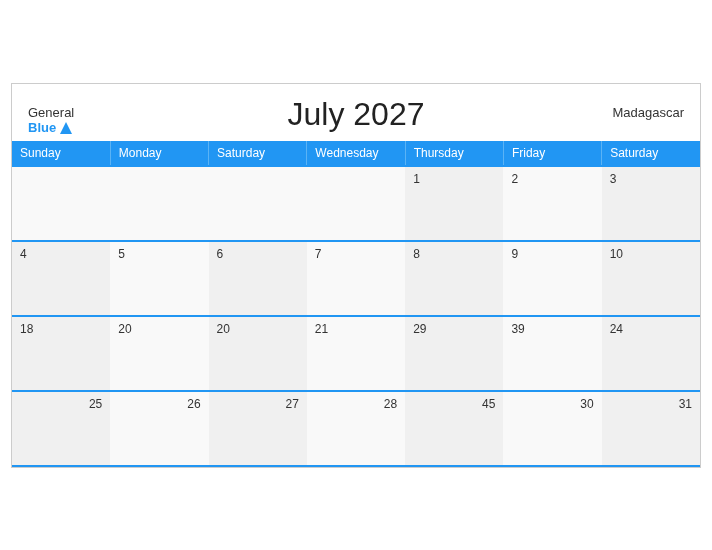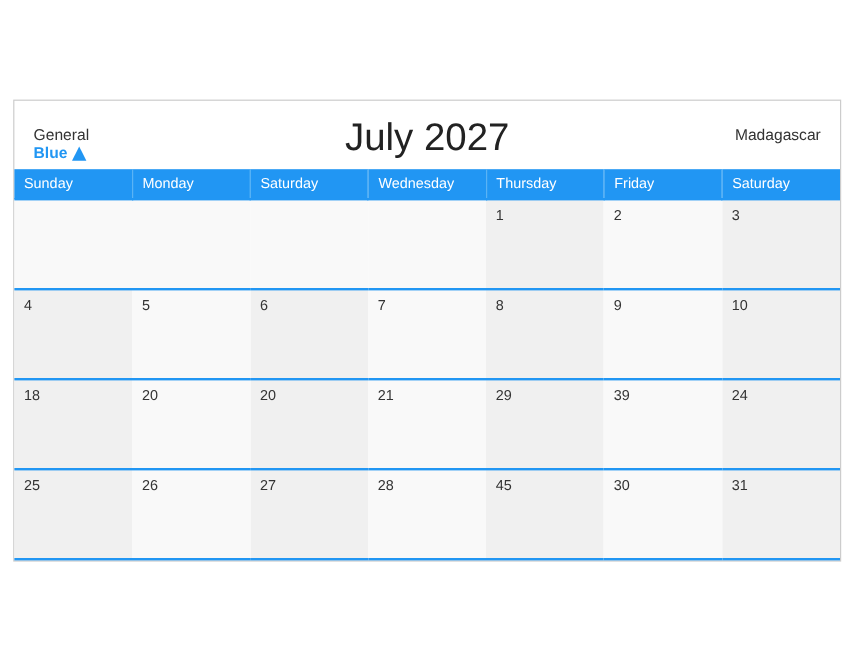--- a/index.html
+++ b/index.html
@@ -81,20 +81,21 @@
     }
     .calendar-grid thead th:last-child {
       border-right: none;
     }
     .calendar-grid tbody tr {
       height: 75px;
       border-top: 2px solid #2196F3;
     }
     .calendar-grid tbody tr:last-child {
       border-bottom: 2px solid #2196F3;
+      text-align: right;
     }
     .calendar-grid tbody td {
       vertical-align: top;
       padding: 5px 8px;
       font-size: 12px;
       color: #333;
       background: #f9f9f9;
       border-right: none;
       width: calc(100% / 7);
     }

